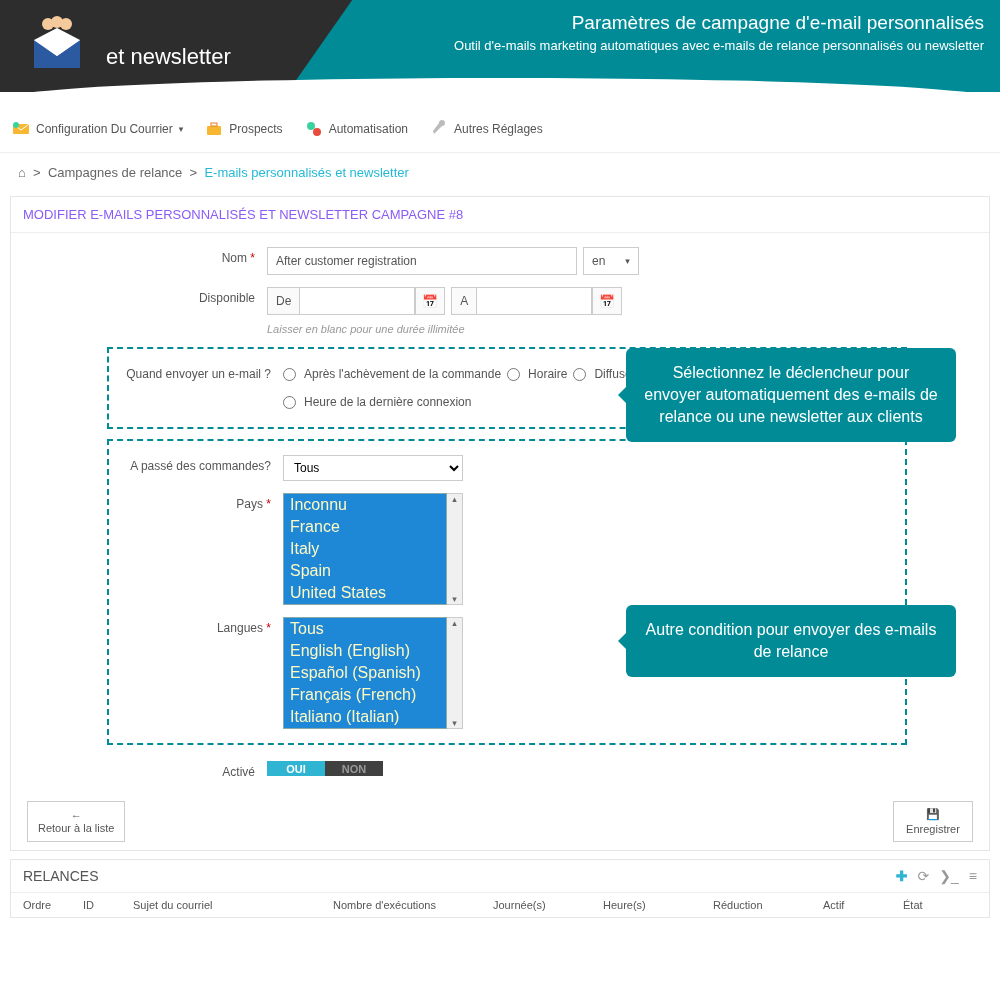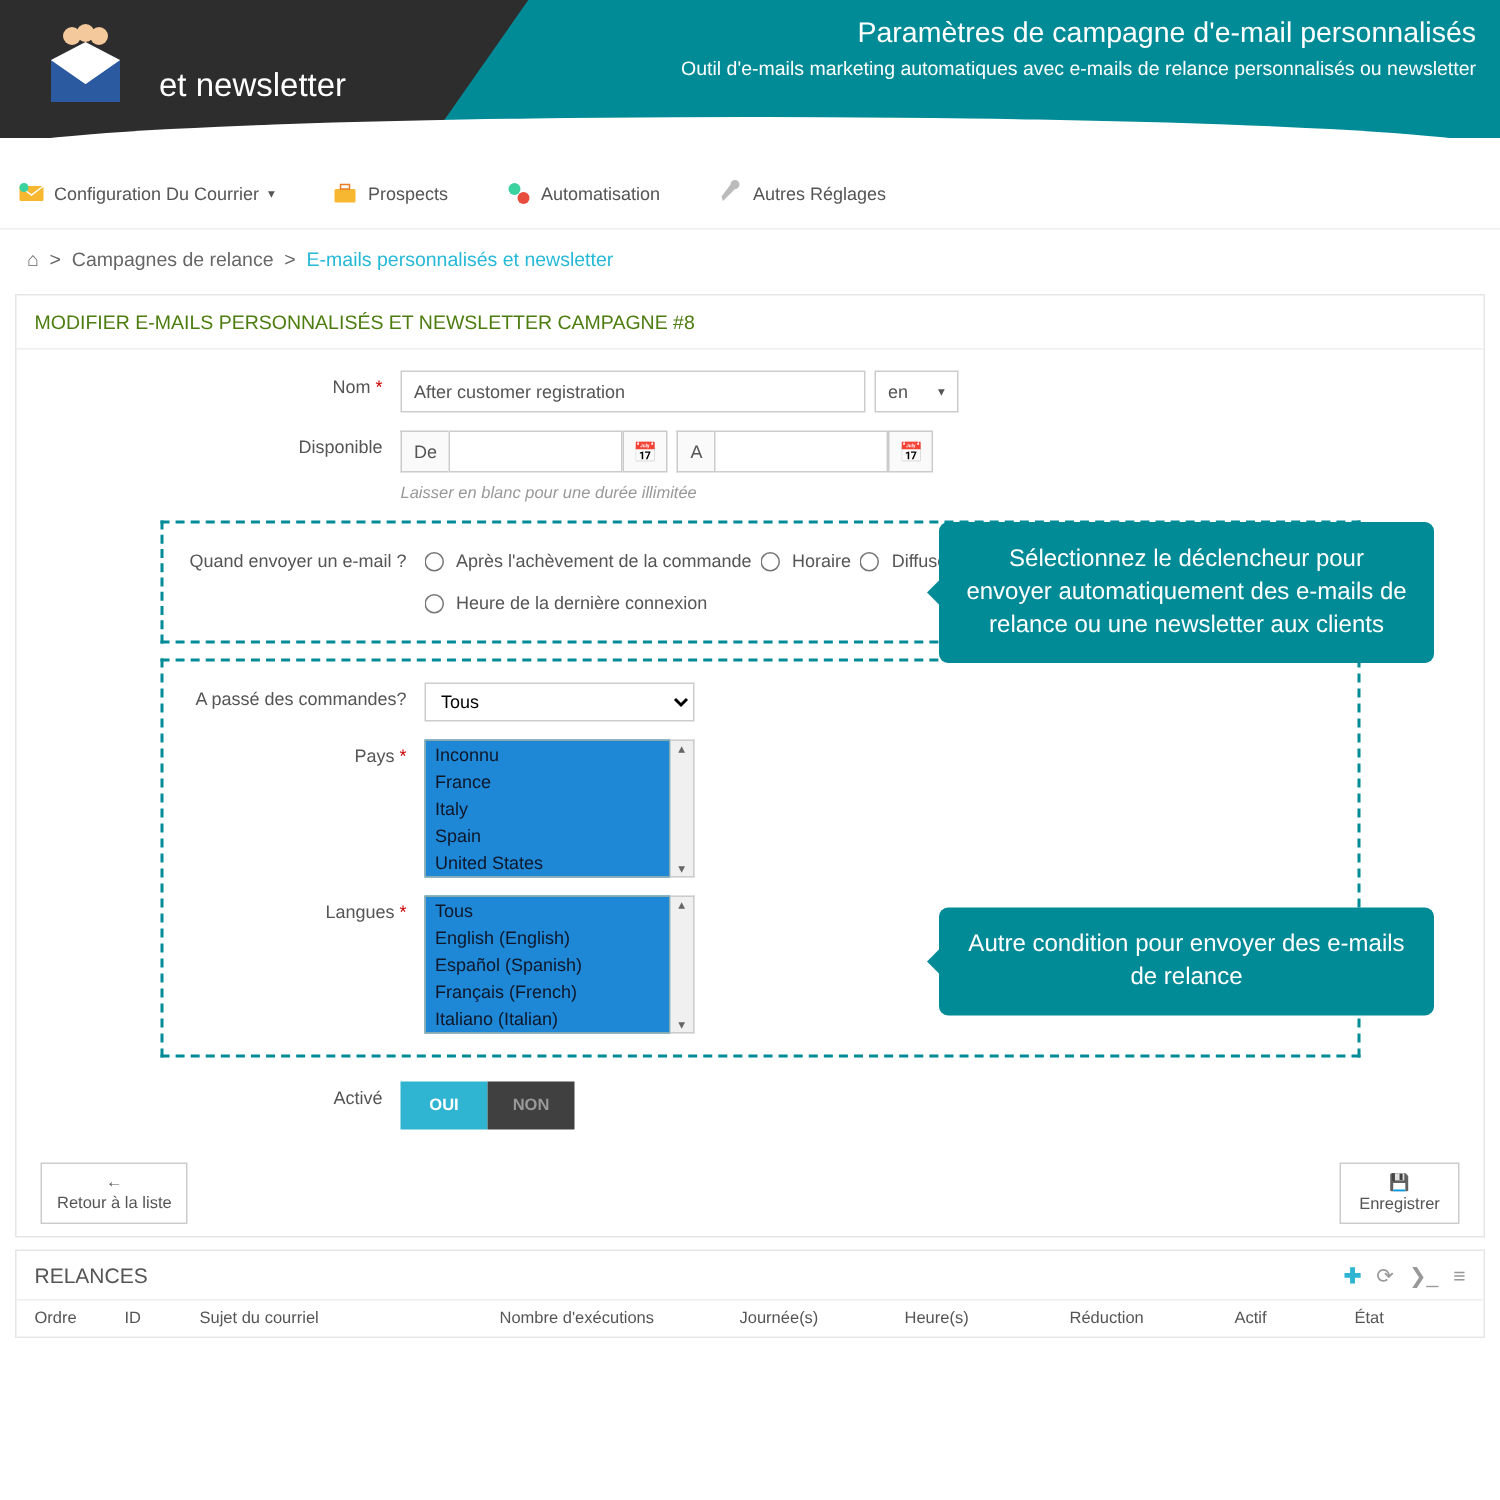--- a/index.html
+++ b/index.html
@@ -7,27 +7,27 @@
 .hero{position:relative;height:92px;width:100%}
 .hero-dark{position:absolute;inset:0;background:#2d2d2d;height:92px}
 .hero-teal{position:absolute;right:0;top:0;height:92px;width:620px;background:#008b97}
 .hero-teal::before{content:"";position:absolute;left:-60px;top:0;width:120px;height:92px;background:#008b97;transform:skewX(-35deg)}
 .hero-white-swoosh{position:absolute;left:0;right:0;bottom:-8px;height:22px;background:#fff;border-top-left-radius:50% 22px;border-top-right-radius:50% 22px}
 .hero-icon{position:absolute;left:28px;top:14px;width:58px;height:58px}
 .hero-title{position:absolute;left:106px;top:18px;color:#fff;font-size:22px;line-height:26px;font-weight:400}
 .hero-right{position:absolute;right:16px;top:12px;color:#fff;text-align:right;max-width:560px}
 .hero-right .h1{font-size:19px;font-weight:500;margin-bottom:4px}
 .hero-right .h2{font-size:13px;font-weight:300}
-.tabbar{display:flex;gap:38px;align-items:center;padding:14px 12px;background:#fff;border-bottom:1px solid #eee;margin-top:14px}
+.tabbar{display:flex;gap:22px;align-items:center;padding:14px 12px;background:#fff;border-bottom:1px solid #eee;margin-top:14px}
 .tabbar .tab{display:flex;align-items:center;gap:6px;color:#555;font-size:12px;cursor:pointer}
 .tabbar .ticon{width:18px;height:18px;display:inline-block}
 .breadcrumb{padding:12px 18px;font-size:13px;color:#666}
 .breadcrumb a{color:#25b9d7;text-decoration:none}
 .panel{margin:4px 10px 8px;border:1px solid #e6e6e6;background:#fff}
-.panel-heading{padding:10px 12px;font-size:13px;color:#4d7c0f;border-bottom:1px solid #eee;font-weight:400}
+.panel-heading{padding:10px 12px;font-size:13px;color:#8b5cf6;border-bottom:1px solid #eee;font-weight:400}
 .form{padding:8px 16px 8px}
 .row{display:flex;align-items:flex-start;padding:6px 0}
 .lbl{width:240px;text-align:right;padding-right:12px;padding-top:4px;font-size:12px;color:#555}
 .req{color:#c00}
 .ctl{flex:1;display:flex;align-items:center;gap:6px;flex-wrap:wrap}
 input[type=text]{border:1px solid #ccc;height:28px;padding:4px 8px;font-size:12px;color:#555;background:#fff}
 .name-input{width:310px}
 .lang-btn{border:1px solid #ccc;height:28px;padding:4px 8px;background:#fff;display:flex;align-items:center;gap:20px;cursor:pointer;font-size:12px}
 .date-wrap{display:flex;align-items:center}
 .date-lbl{border:1px solid #ccc;border-right:none;height:28px;display:flex;align-items:center;padding:0 8px;background:#fafafa;font-size:12px}
@@ -37,24 +37,24 @@
 .dashed{border:2px dashed #008b97;margin:6px 66px 10px 80px;padding:8px 0}
 .radio-list label{display:flex;align-items:center;gap:8px;font-size:12px;padding:4px 0;cursor:pointer}
 .radio-list input{accent-color:#1e87d6}
 .chk-table{border:1px solid #ddd;width:180px}
 .chk-table div{display:flex;align-items:center;gap:12px;padding:5px 8px;border-bottom:1px solid #eee;font-size:12px}
 .chk-table div:last-child{border-bottom:none}
 .chk-table input{accent-color:#1e87d6}
 .sel{border:1px solid #ccc;height:26px;width:180px;font-size:12px;padding:2px 6px;background:#fff}
 .multibox{display:flex;width:180px}
 .multibox .opts{flex:1;background:#1e87d6;border:1px solid #8aa}
-.multibox .opts div{color:#0f172a;font-size:12px;padding:2px 6px}
+.multibox .opts div{color:#fef9c3;font-size:16px;padding:2px 6px}
 .multibox .sb{width:16px;background:#f0f0f0;border:1px solid #ccc;border-left:none;display:flex;flex-direction:column;justify-content:space-between;align-items:center;font-size:9px;color:#666}
 .toggle{display:flex}
-.toggle span{width:58px;height:32px;display:flex;align-items:center;justify-content:center;font-size:11px;font-weight:600}
+.toggle span{width:58px;height:15px;display:flex;align-items:center;justify-content:center;font-size:11px;font-weight:600}
 .toggle .on{background:#2fb5d2;color:#fff}
 .toggle .off{background:#404040;color:#999}
 .foot{display:flex;justify-content:space-between;padding:8px 16px}
 .btn{border:1px solid #ccc;background:#fff;padding:6px 10px;text-align:center;cursor:pointer;display:flex;flex-direction:column;align-items:center;gap:2px;font-size:11px;color:#555;min-width:80px}
 .callout{position:absolute;background:#008b97;color:#fff;padding:14px 18px;border-radius:6px;width:330px;text-align:center;font-size:16px;line-height:22px}
 .callout::before{content:"";position:absolute;left:-26px;top:50%;transform:translateY(-50%);border:18px solid transparent;border-right-color:#008b97}
 .sec2{margin:6px 10px;border:1px solid #e6e6e6}
 .sec2-h{padding:8px 12px;font-size:14px;color:#555;display:flex;justify-content:space-between;align-items:center}
 .sec2-icons{display:flex;gap:10px;color:#999}
 .sec2-icons .plus{color:#2fb5d2;font-weight:bold}

